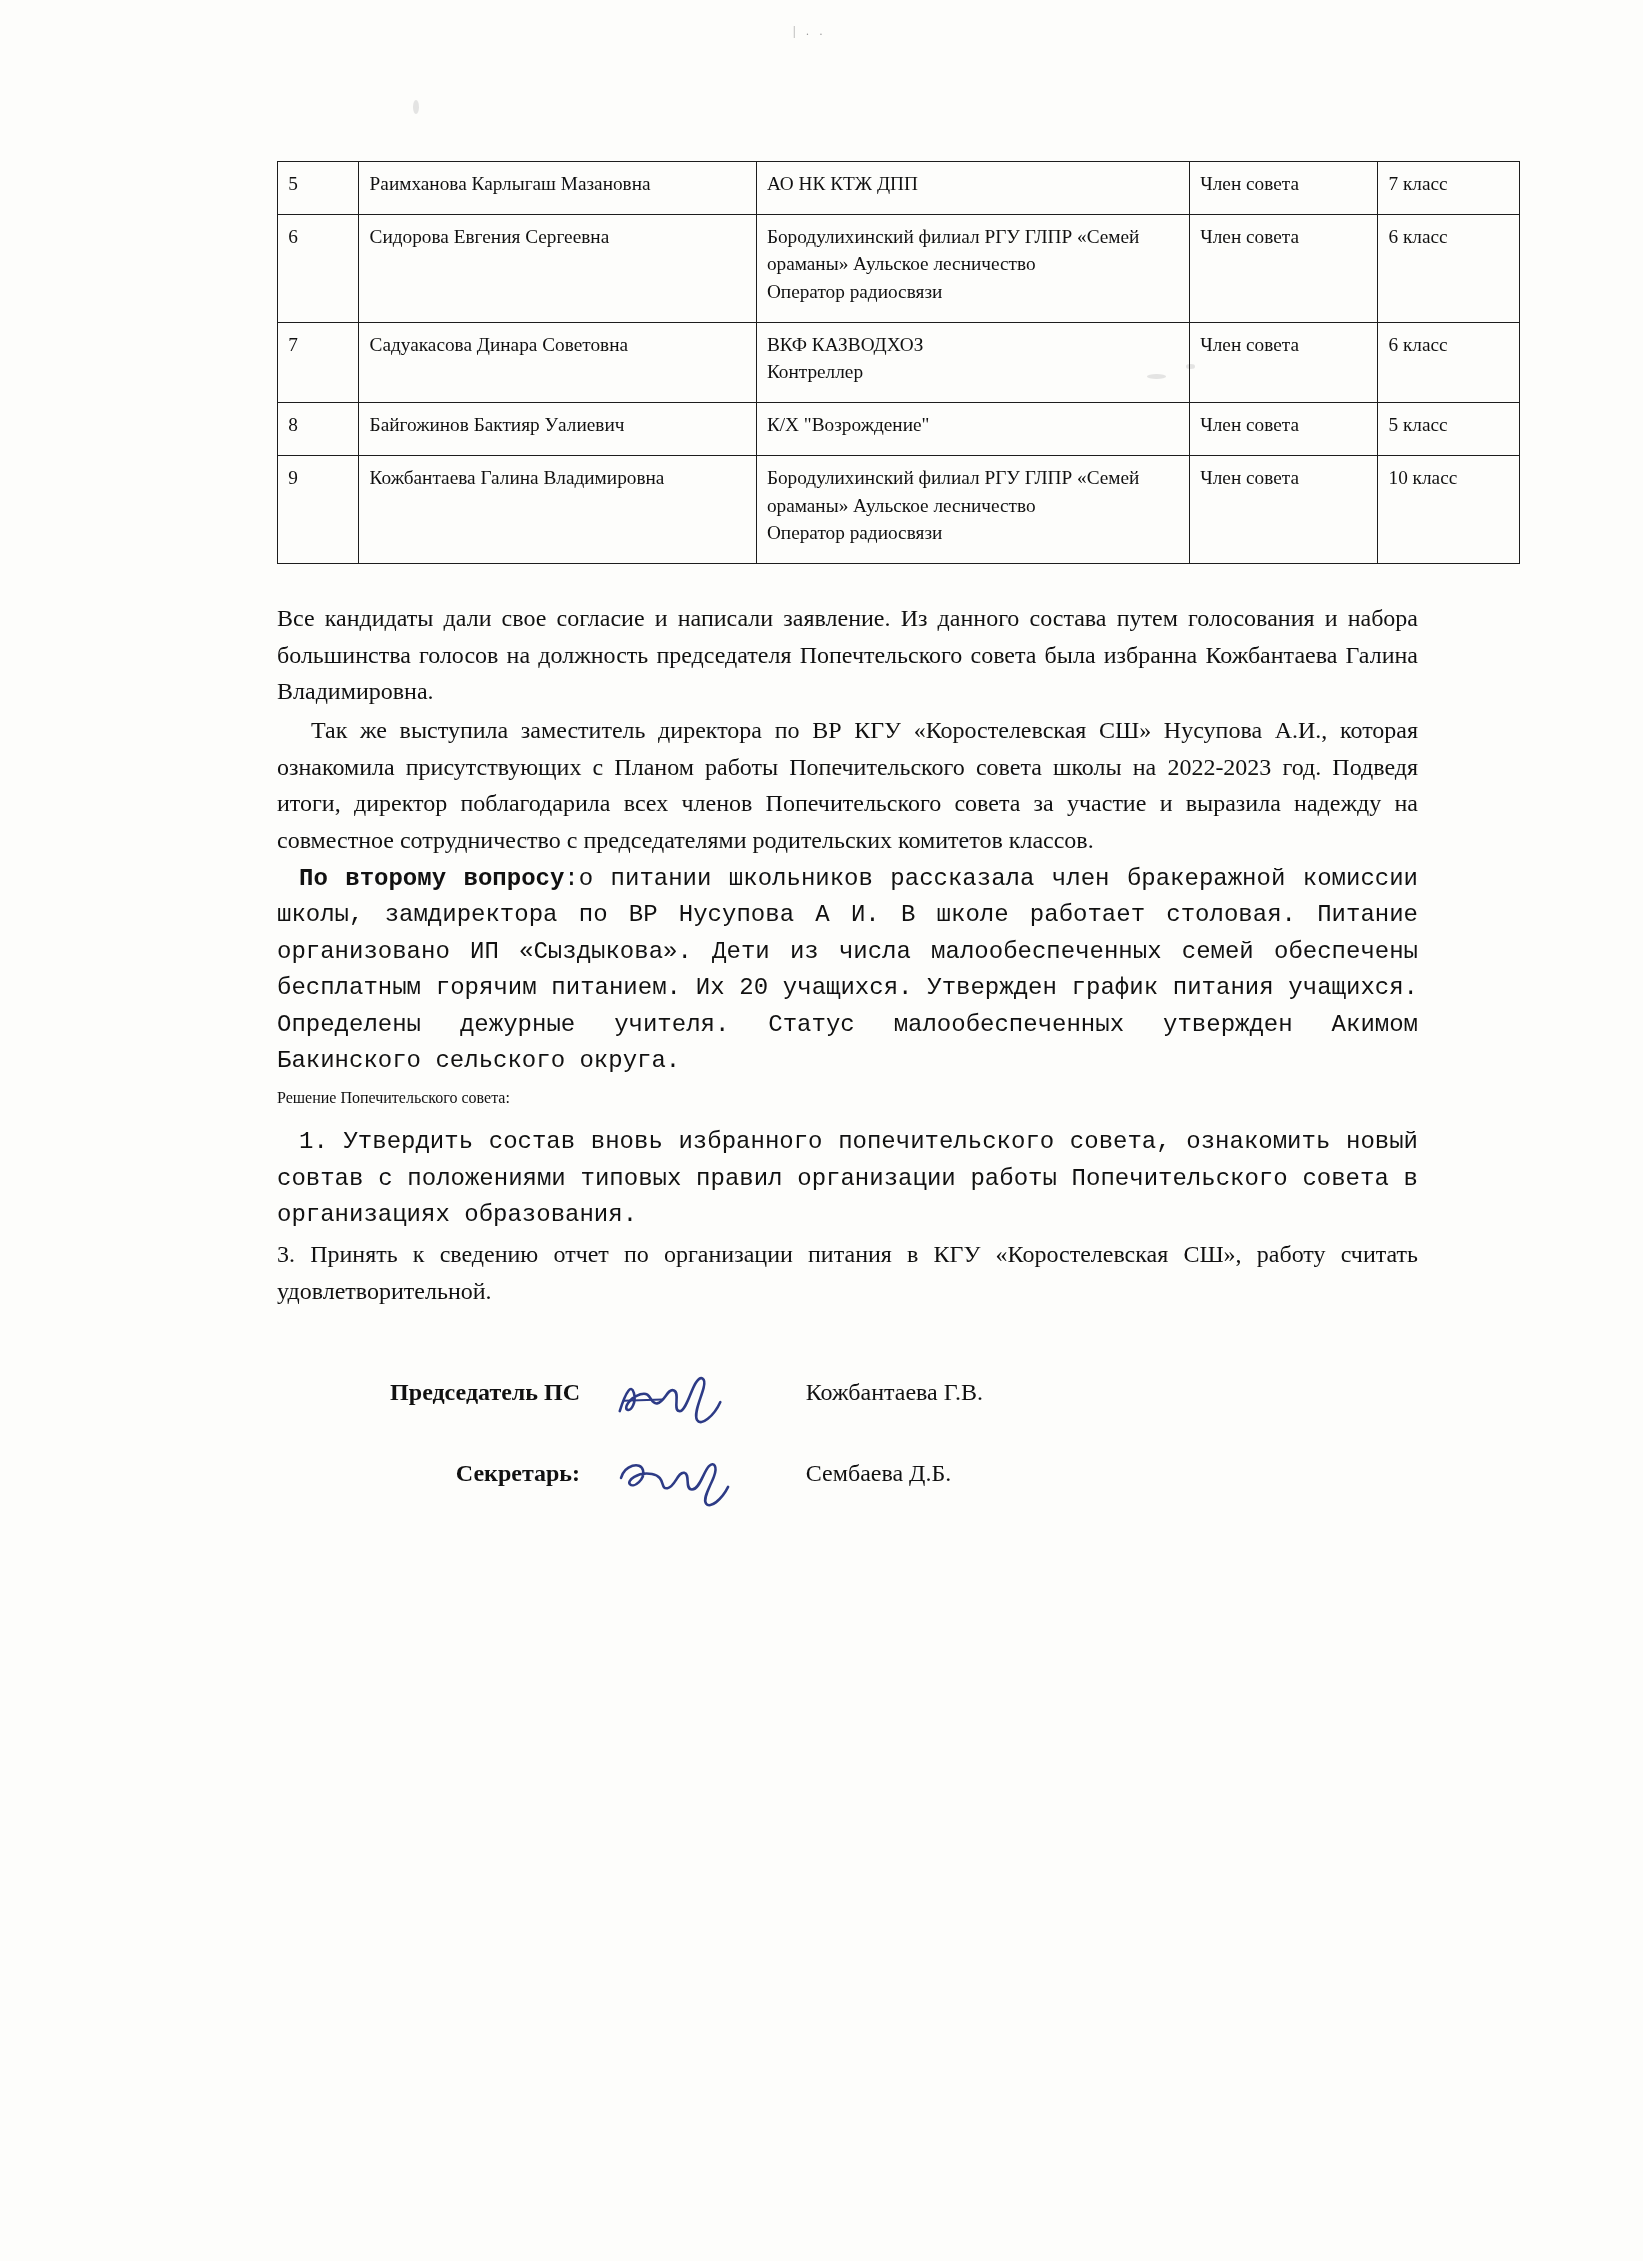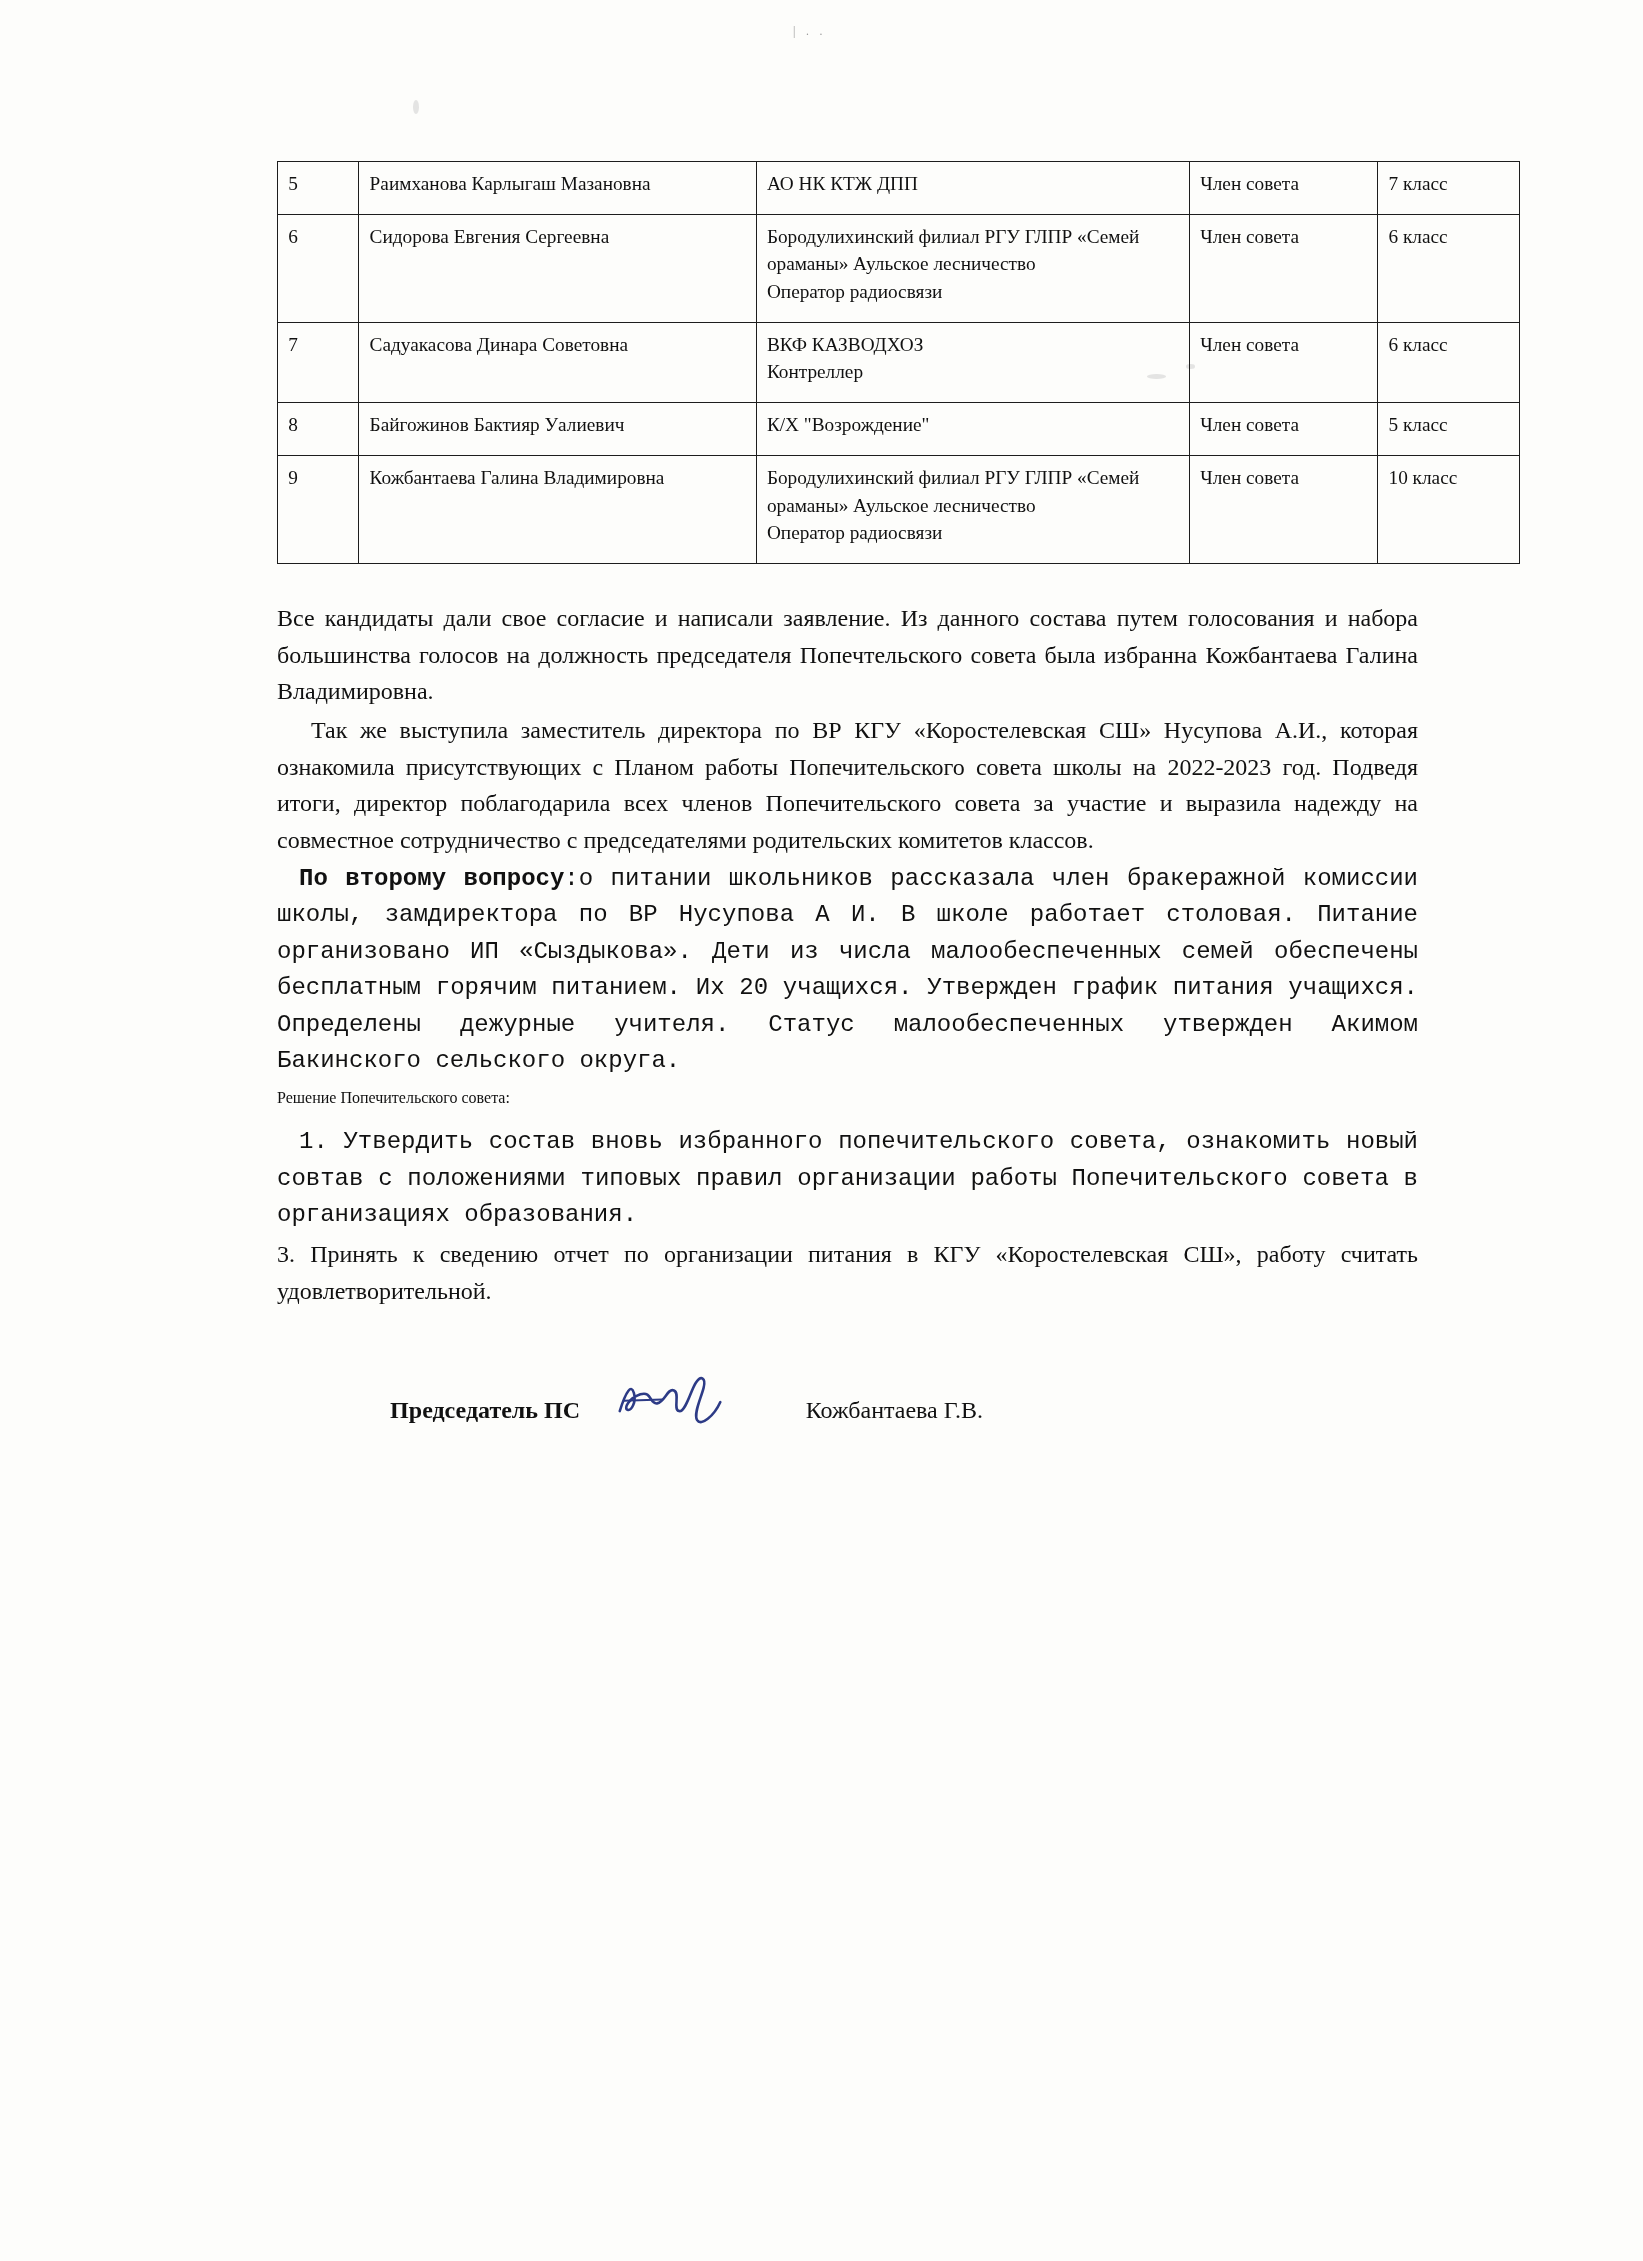--- a/index.html
+++ b/index.html
@@ -82,21 +82,20 @@
     margin: 6.4px 0 14px 0;
   }
 
   
   .signatures {
     margin-top: 70px;
     font-size: 24px;
   }
   .sig-row {
     display: flex;
-    align-items: flex-end;
     margin-bottom: 36px;
     height: 45px;
   }
   .sig-title {
     font-weight: bold;
     width: 303px;
     text-align: right;
     padding-right: 6.4px;
     white-space: nowrap;
   }
@@ -212,17 +211,26 @@
         <div class="sig-title">Председатель ПС</div>
         <div class="sig-mark">
           <svg width="129" height="57" viewBox="0 0 200 88" fill="none" xmlns="http://www.w3.org/2000/svg" aria-hidden="true">
             <path d="M12 62 C22 30, 30 20, 34 34 C38 48, 30 62, 24 60 C18 58, 26 42, 44 36 C62 30, 58 52, 70 50 C82 48, 86 26, 96 30 C106 34, 94 60, 104 62 C114 64, 122 30, 130 18 C138 6, 146 10, 142 26 C138 42, 126 66, 132 76 C138 86, 158 70, 168 48" stroke="#2d3b86" stroke-width="4" stroke-linecap="round" stroke-linejoin="round"></path>
             <path d="M18 46 L78 44" stroke="#2d3b86" stroke-width="3" stroke-linecap="round"></path>
           </svg>
         </div>
         <div class="sig-name">Кожбантаева Г.В.</div>
       </div>
 
+      <div class="sig-row secretary">
+        <div class="sig-title">Секретарь:</div>
+        <div class="sig-mark">
+          <svg width="129" height="57" viewBox="0 0 200 88" fill="none" xmlns="http://www.w3.org/2000/svg" aria-hidden="true">
+            <path d="M14 40 C20 20, 44 14, 48 28 C52 42, 34 56, 28 50 C22 44, 40 30, 62 34 C84 38, 74 58, 86 56 C98 54, 102 30, 112 32 C122 34, 112 58, 124 58 C136 58, 142 30, 150 22 C158 14, 164 22, 158 38 C152 54, 140 72, 146 80 C152 88, 170 74, 180 54" stroke="#2d3b86" stroke-width="4" stroke-linecap="round" stroke-linejoin="round"></path>
+          </svg>
+        </div>
+        <div class="sig-name">Сембаева Д.Б.</div>
+      </div>
     </div>
 
   </div>
 </div>
 
 
 </body></html>

